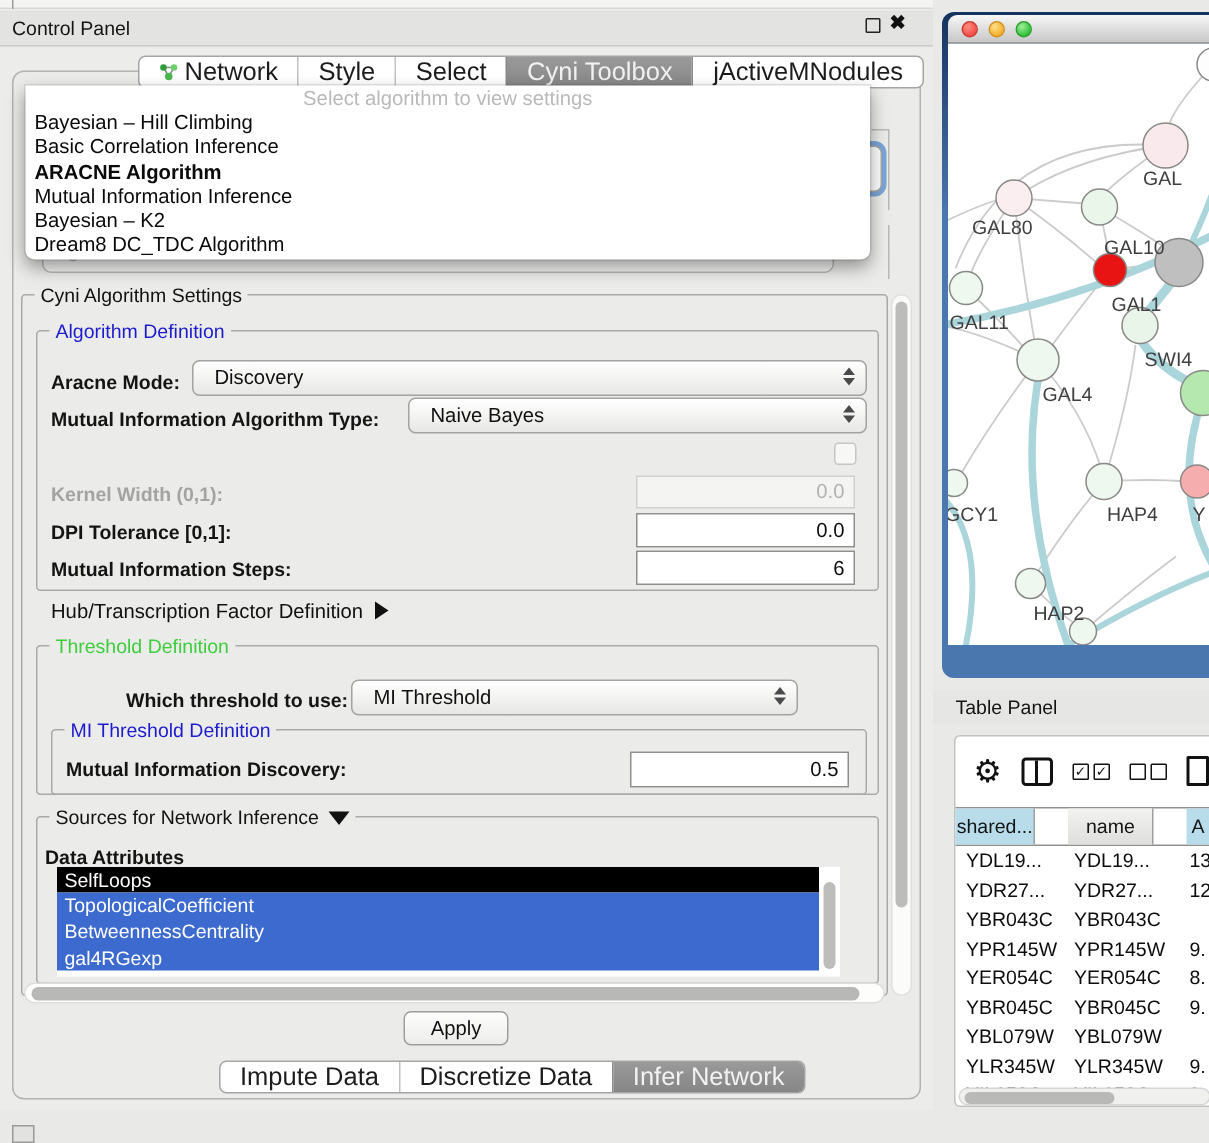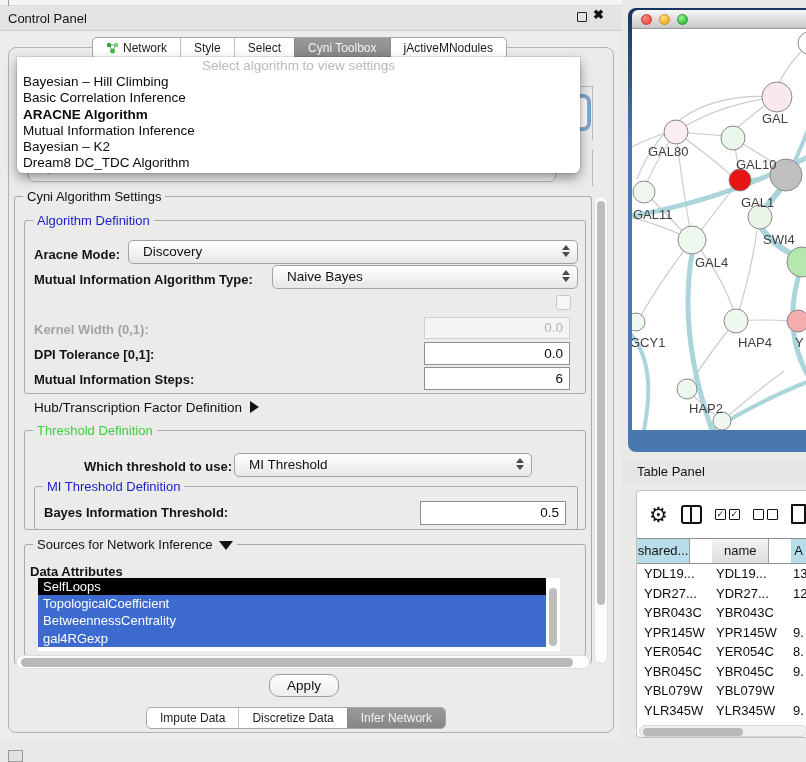--- a/index.html
+++ b/index.html
@@ -14,21 +14,21 @@
   #cp-titlebar { left:0; top:7px; width:622px; height:24px; background:#e3e3e1; border-bottom:1px solid #cccccb; }
   #cp-title { left:8px; top:4px; font-size:13px; color:#141414; }
   #float-btn { left:577px; top:5px; width:10px; height:10px; border:1.6px solid #222; border-radius:1px; }
   #close-btn { left:593px; top:0px; font-size:13px; font-weight:bold; color:#111; }
 
   
   #outer-pane { left:8px; top:47px; width:606px; height:686px; border:1px solid #b2b2b0; border-radius:8px; background:#ebebe9; }
 
   
   .seg-bar { display:flex; height:22px; background:#ffffff; border:1px solid #a6a6a6; border-radius:5px; overflow:hidden; }
-  .seg { font-size:12px; color:#1c1c1c; line-height:20px; padding:0 13px; border-left:1px solid #c2c2c2; white-space:nowrap; display:flex; align-items:center; gap:4px; }
+  .seg { font-size:17px; color:#1c1c1c; line-height:20px; padding:0 13px; border-left:1px solid #c2c2c2; white-space:nowrap; display:flex; align-items:center; gap:4px; }
   .seg:first-child { border-left:none; }
   .seg.selected { background:linear-gradient(#9a9a9a,#868686); color:#f2f2f2; border-left-color:#8a8a8a; }
   .seg.selected + .seg { border-left-color:#8a8a8a; }
   #top-tabs { left:92px; top:37px; z-index:20; }
   #bottom-tabs { left:146px; top:707px; z-index:20; }
 
   .net-icon { width:13px; height:12px; display:inline-block; }
 
   
   #algo-popup { left:17px; top:57px; width:563px; height:116px; background:#ffffff; z-index:50;
@@ -73,21 +73,21 @@
   #attr-list { left:38px; top:578px; width:522px; height:73px; background:#ffffff; overflow:hidden; }
   .attr-item { width:508px; height:17.2px; line-height:17.2px; background:#3c6ace; color:#ffffff; font-size:13px; padding-left:5px; }
   #attr-vscroll-thumb { right:3px; top:10px; width:8px; height:58px; background:#bdbdbb; border-radius:4px; }
 
   
   #main-vscroll { left:594px; top:196px; width:14px; height:468px; background:#fbfbf9; border:1px solid #e0e0de; border-radius:7px; }
   #main-vscroll-thumb { left:2px; top:4px; width:8px; height:404px; background:#bcbcba; border-radius:4px; }
   #settings-hscroll { left:16px; top:655px; width:574px; height:14px; background:#fdfdfb; border:1px solid #dededc; border-radius:7px; }
   #settings-hscroll-thumb { left:4px; top:2px; width:552px; height:9px; background:#b8b8b6; border-radius:4.5px; }
 
-  #apply-btn { left:269px; top:674px; width:70px; height:23px; border:1px solid #9e9e9c; border-radius:10px;
+  #apply-btn { left:269px; top:674px; width:70px; height:23px; border:1px solid #9e9e9c; border-radius:5px;
     background:linear-gradient(#fefefe,#ececea); font-size:13.5px; color:#111; text-align:center; line-height:21px; }
 
   #bottom-left-btn { left:8px; top:750px; width:15px; height:12px; border:1.5px solid #9a9a98; background:#e2e2e0; }
 
   
   #net-window { left:628px; top:8px; width:178px; height:444px; background:linear-gradient(#16335f,#4a77ad 30%,#4a77ad); border-radius:8px 0 0 8px; }
   #net-titlebar { left:632px; top:10px; width:174px; height:19px; background:linear-gradient(#f7f7f7,#c7c7c7); border-radius:6px 0 0 0; border-bottom:1px solid #9a9a9a; }
   .traffic { width:11px; height:11px; border-radius:50%; position:absolute; top:4px; }
   #net-canvas { left:632px; top:29px; width:174px; height:401px; background:#ffffff; overflow:hidden; }
   .node-label { position:absolute; font-size:13px; color:#3f3f3f; white-space:nowrap; }
@@ -220,21 +220,21 @@
   <div class="abs combo" style="left:234px; top:453px; width:298px;">
     <span>MI Threshold</span>
     <span class="arrows">
         <span class="tri-up"></span>
         <span class="tri-dn"></span>
       </span>
   </div>
   <div class="abs groupbox" style="left:34px; top:486px; width:544px; height:44px;">
     <span class="legend blue">MI Threshold Definition</span>
   </div>
-  <div class="abs lbl" style="left:44px; top:505px;">Bayes Information Threshold:</div>
+  <div class="abs lbl" style="left:44px; top:505px;">Mutual Information Discovery:</div>
   <div class="abs field" style="left:420px; top:501px; width:146px; height:24px; line-height:22px;">0.5</div>
 
   <div class="abs groupbox" style="left:24px; top:544px; width:562px; height:112px;">
     <span class="legend black"><span>Sources for Network Inference</span><span class="tri-down-b"></span></span>
   </div>
   <div class="abs lbl" style="left:30px; top:564px;">Data Attributes</div>
   <div id="attr-list" class="abs">
     <div id="attr-items">
         <div class="attr-item" style="background: #000000;">SelfLoops</div>
         <div class="attr-item" style="background: rgb(60, 106, 206);">TopologicalCoefficient</div>

